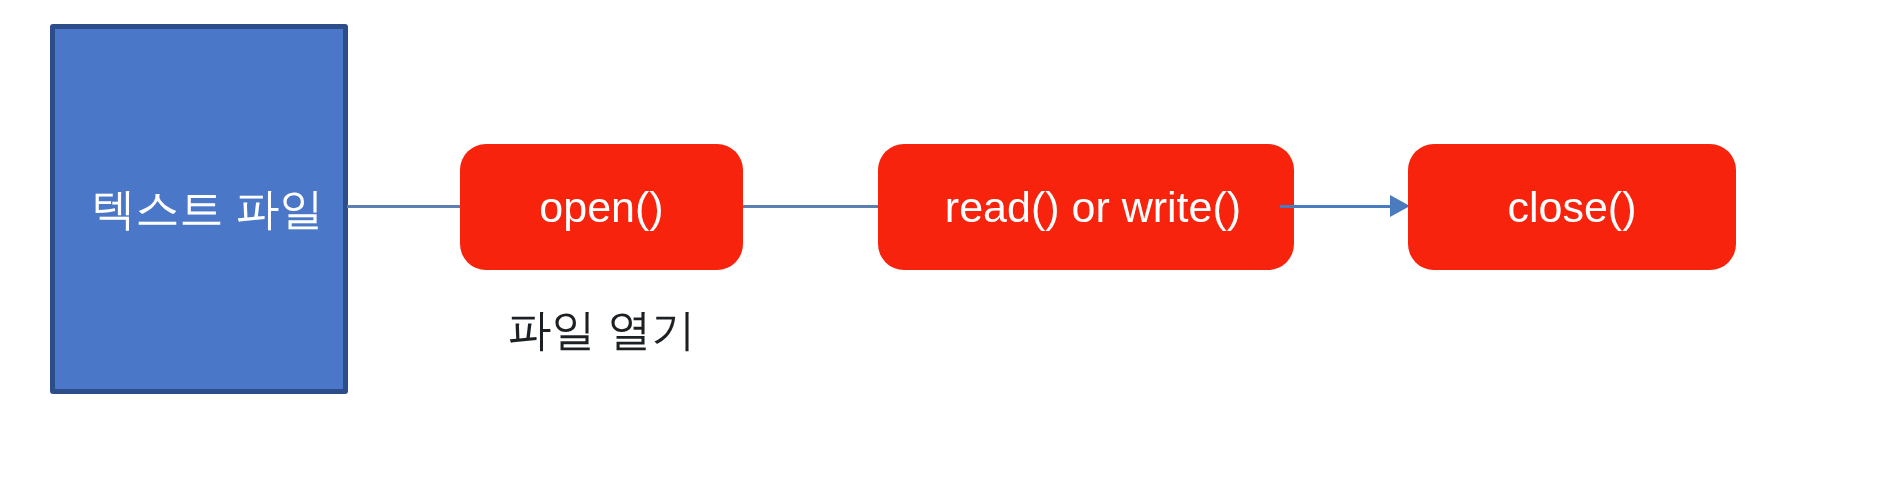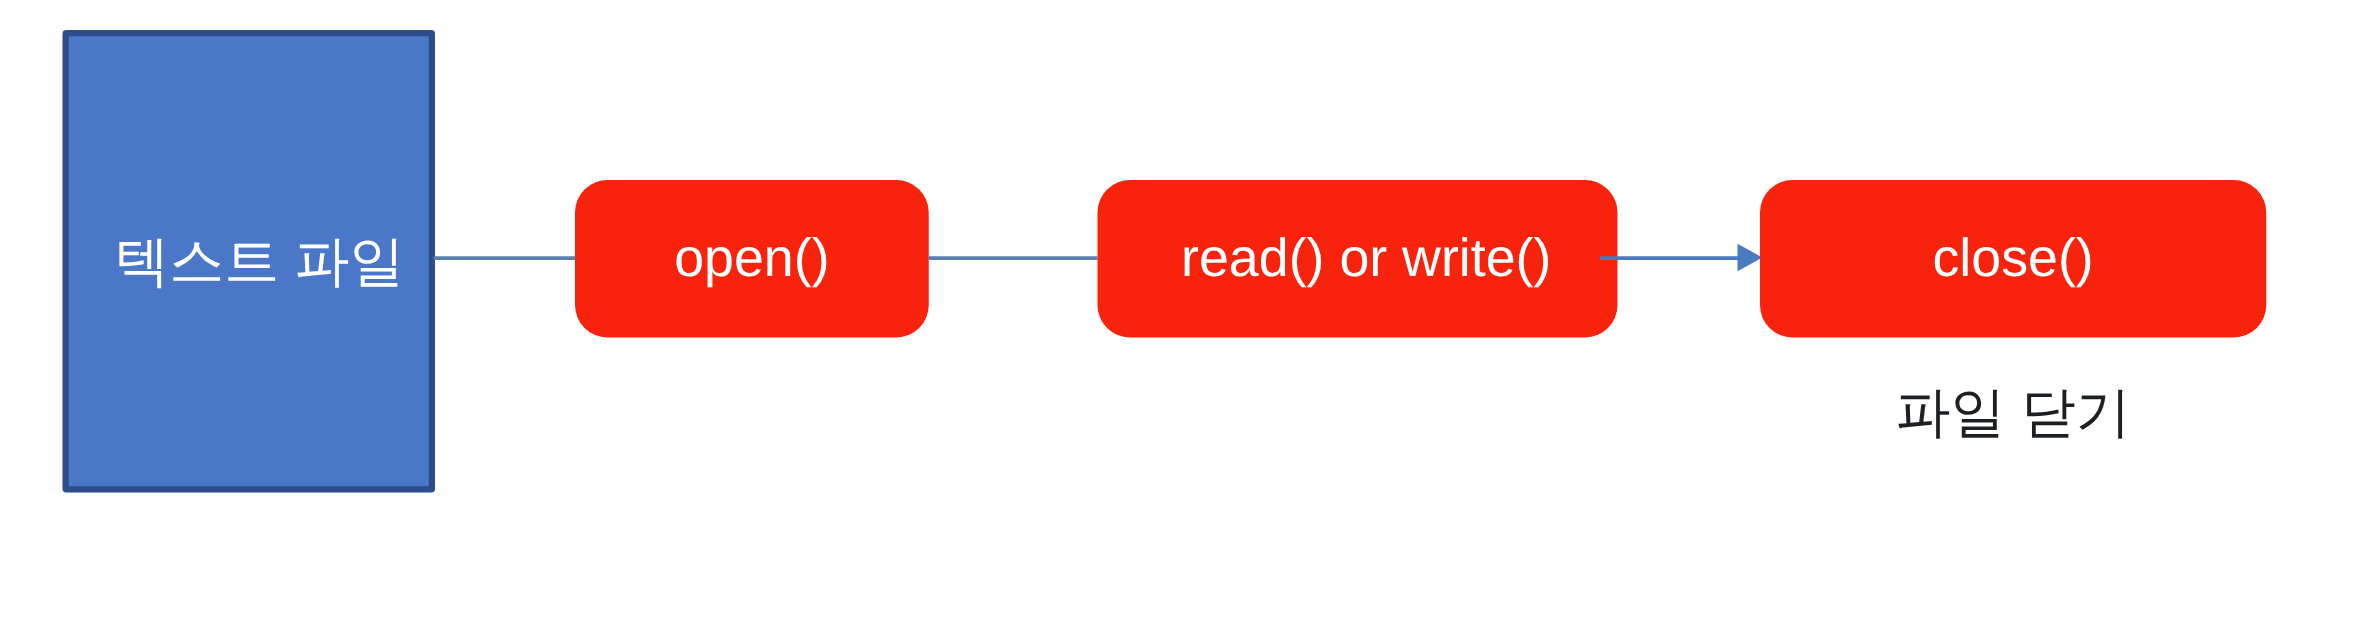--- a/index.html
+++ b/index.html
@@ -45,21 +45,21 @@
     align-items: center;
     justify-content: center;
   }
   .step-label {
     color: #ffffff;
     font-size: 43px;
     white-space: nowrap;
   }
   .step-open  { left: 460px;  width: 283px; }
   .step-rw    { left: 878px;  width: 402px; padding-left: 14px; }
-  .step-close { left: 1408px; width: 405px; }
+  .step-close { left: 1408px; width: 328px; }
 
   .connector {
     position: absolute;
     top: 205px;
     height: 3px;
     background: #5b7fb0;
   }
   .c1 { left: 347px;  width: 113px; }
   .c2 { left: 743px;  width: 135px; }
   .c3 { left: 1280px; width: 112px; background: #4a7abf; }
@@ -106,17 +106,17 @@
     <span class="step-label">read() or write()</span>
   </div>
 
   <div class="connector c3"></div>
   <div class="arrowhead"></div>
 
   <div class="step step-close">
     <span class="step-label">close()</span>
   </div>
 
+  <div class="caption cap1">파일 열기</div>
 
 
-  <div class="caption cap3">파일 닫기</div>
 
 </div>
 
 </body></html>

